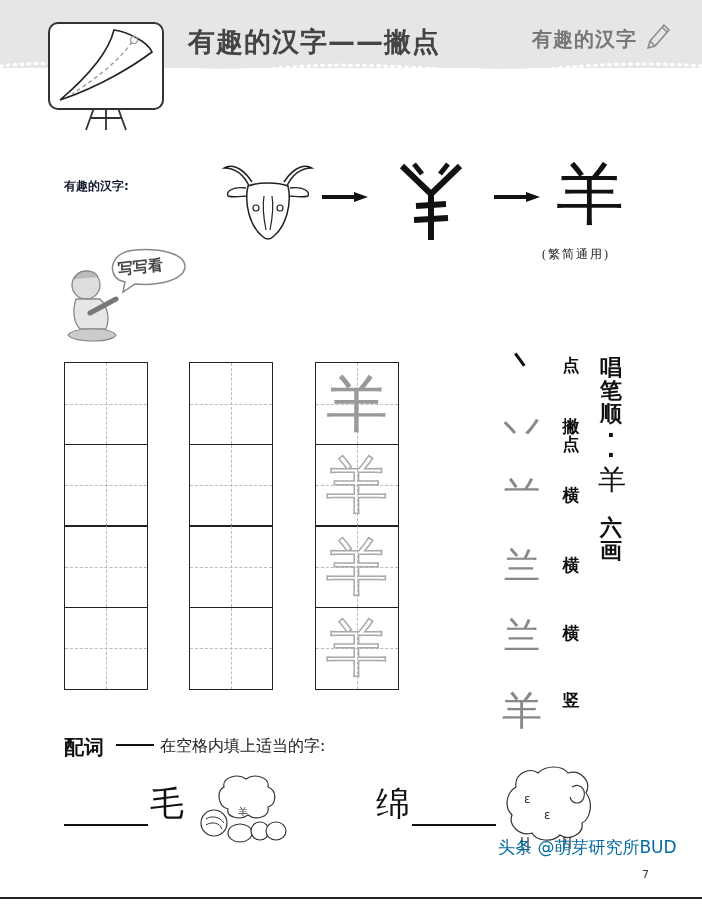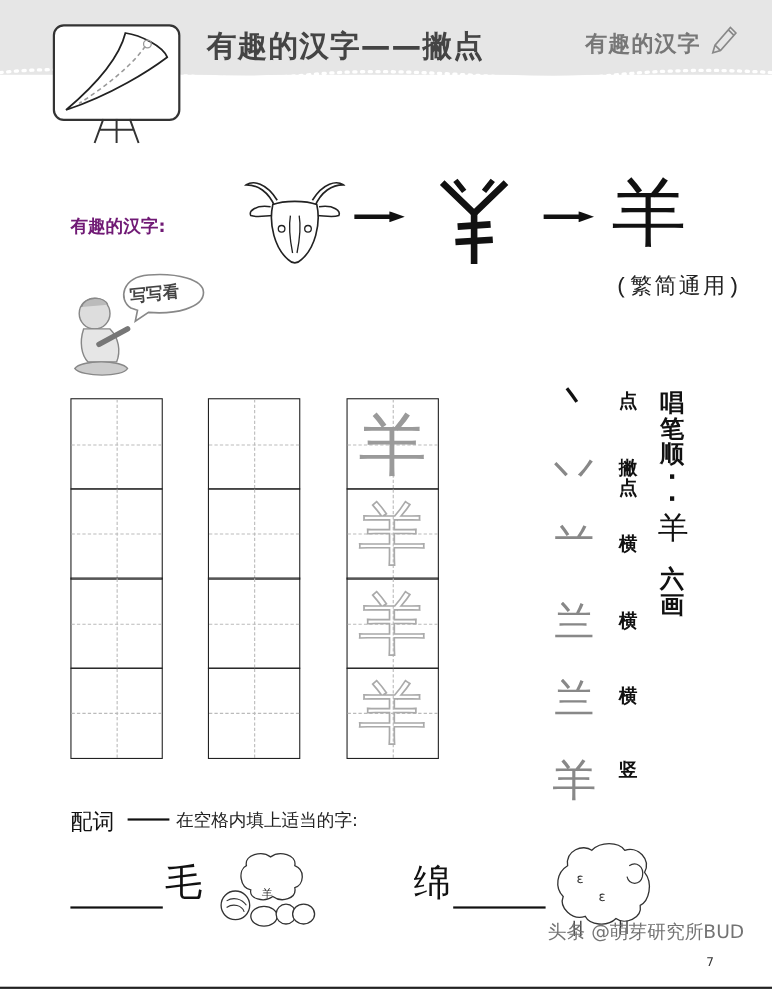--- a/index.html
+++ b/index.html
@@ -5,54 +5,54 @@
   html,body{margin:0;padding:0;background:#fff;}
   body{width:702px;height:913px;position:relative;overflow:hidden;font-family:"DejaVu Sans","Liberation Sans",sans-serif;color:#222;}
   .abs{position:absolute;}
   .header-band{left:0;top:0;width:702px;height:68px;background:#e6e6e6;}
   .header-wave{left:0;top:52px;width:702px;height:30px;}
   .logo{left:48px;top:22px;width:116px;height:88px;border:2px solid #333;border-radius:10px;background:#fff;box-sizing:border-box;}
   .easel{left:76px;top:108px;width:60px;height:24px;}
   .page-title{left:188px;top:24px;font-size:27px;font-weight:bold;color:#444;letter-spacing:1px;}
   .brand{left:532px;top:26px;font-size:20px;color:#777;font-weight:bold;letter-spacing:1px;}
   .brand-pencil{left:644px;top:22px;width:28px;height:30px;}
-  .fun-label{left:64px;top:196px;font-size:16px;font-weight:bold;color:#701a75;}
+  .fun-label{left:64px;top:178px;font-size:12px;font-weight:bold;color:#0f172a;}
   .goat{left:222px;top:160px;width:92px;height:84px;}
   .arrow{height:10px;}
   .arrow1{left:322px;top:192px;width:46px;}
   .arrow2{left:494px;top:192px;width:46px;}
   .oracle{left:396px;top:160px;width:70px;height:82px;}
   .modern-char{left:556px;top:160px;font-size:68px;font-family:"DejaVu Serif","Liberation Serif",serif;color:#111;line-height:1;}
-  .note{left:542px;top:246px;font-size:20px;font-family:Liberation Mono, monospace;color:#222;letter-spacing:2px;margin-left:17px;}
+  .note{left:542px;top:246px;font-size:12px;font-family:Liberation Serif, serif;color:#222;letter-spacing:2px;}
   .kid{left:60px;top:265px;width:64px;height:80px;}
   .bubble{left:105px;top:246px;width:84px;height:48px;}
   .bubble-text{left:118px;top:258px;font-size:15px;font-weight:bold;color:#444;transform:rotate(-6deg);}
   .grid-col{width:84px;}
   .cell{width:84px;height:83px;border:1.5px solid #222;box-sizing:border-box;position:relative;margin-top:-1.5px;}
   .cell:first-child{margin-top:0;}
   .cell .v{position:absolute;left:50%;top:0;bottom:0;border-left:1px dashed #bbb;}
   .cell .h{position:absolute;top:50%;left:0;right:0;border-top:1px dashed #bbb;}
   .cell .ch{position:absolute;left:0;top:0;width:100%;height:100%;display:flex;align-items:center;justify-content:center;font-size:62px;font-family:"DejaVu Serif","Liberation Serif",serif;line-height:1;}
   .ch.gray{color:#9a9a9a;}
   .ch.dotted{color:transparent;-webkit-text-stroke:1.5px #aaa;}
   .stroke-glyph{font-size:36px;font-family:"DejaVu Serif","Liberation Serif",serif;color:#888;left:500px;width:44px;text-align:center;line-height:1;}
   .stroke-name{font-size:17px;font-weight:bold;color:#111;left:560px;width:22px;line-height:1.05;text-align:center;}
   .chant{left:598px;top:356px;width:26px;font-size:22px;font-weight:bold;color:#111;line-height:1.05;text-align:center;}
   .chant .c{display:block;}
   .chant .sep{font-size:14px;line-height:1.2;}
   .chant .yang{font-family:"DejaVu Serif","Liberation Serif",serif;font-weight:normal;font-size:28px;}
-  .words-title{left:64px;top:734px;font-size:20px;font-weight:normal;color:#111;}
+  .words-title{left:64px;top:734px;font-size:20px;font-weight:bold;color:#111;}
   .words-dash{left:116px;top:744px;width:38px;border-top:2px solid #111;}
   .words-instr{left:160px;top:736px;font-size:16px;color:#222;}
   .blank{border-top:2px solid #111;}
   .w-char{font-size:34px;font-family:"DejaVu Serif","Liberation Serif",serif;color:#111;line-height:1;}
   .yarn{left:198px;top:773px;width:90px;height:72px;}
   .sheep{left:502px;top:763px;width:92px;height:92px;}
   .footer-line{left:0;top:897px;width:702px;border-top:2px solid #222;}
-  .watermark{left:498px;top:836px;font-size:17px;color:#737373;}
+  .watermark{left:498px;top:836px;font-size:17px;color:#0369a1;}
   .page-num{left:642px;top:868px;font-size:11px;color:#333;}
 </style>
 </head>
 <body>
 
 <div class="abs header-band"></div>
 <svg class="abs header-wave" viewBox="0 0 702 30" preserveAspectRatio="none">
   <path d="M0,12 C90,2 180,24 280,14 C380,4 470,24 560,14 C620,8 670,10 702,12 L702,0 L0,0 Z" fill="#e6e6e6"></path>
   <path d="M0,14 C90,4 180,26 280,16 C380,6 470,26 560,16 C620,10 670,12 702,14" fill="none" stroke="#fff" stroke-width="3" stroke-dasharray="2 5" stroke-linecap="round"></path>
 </svg>

